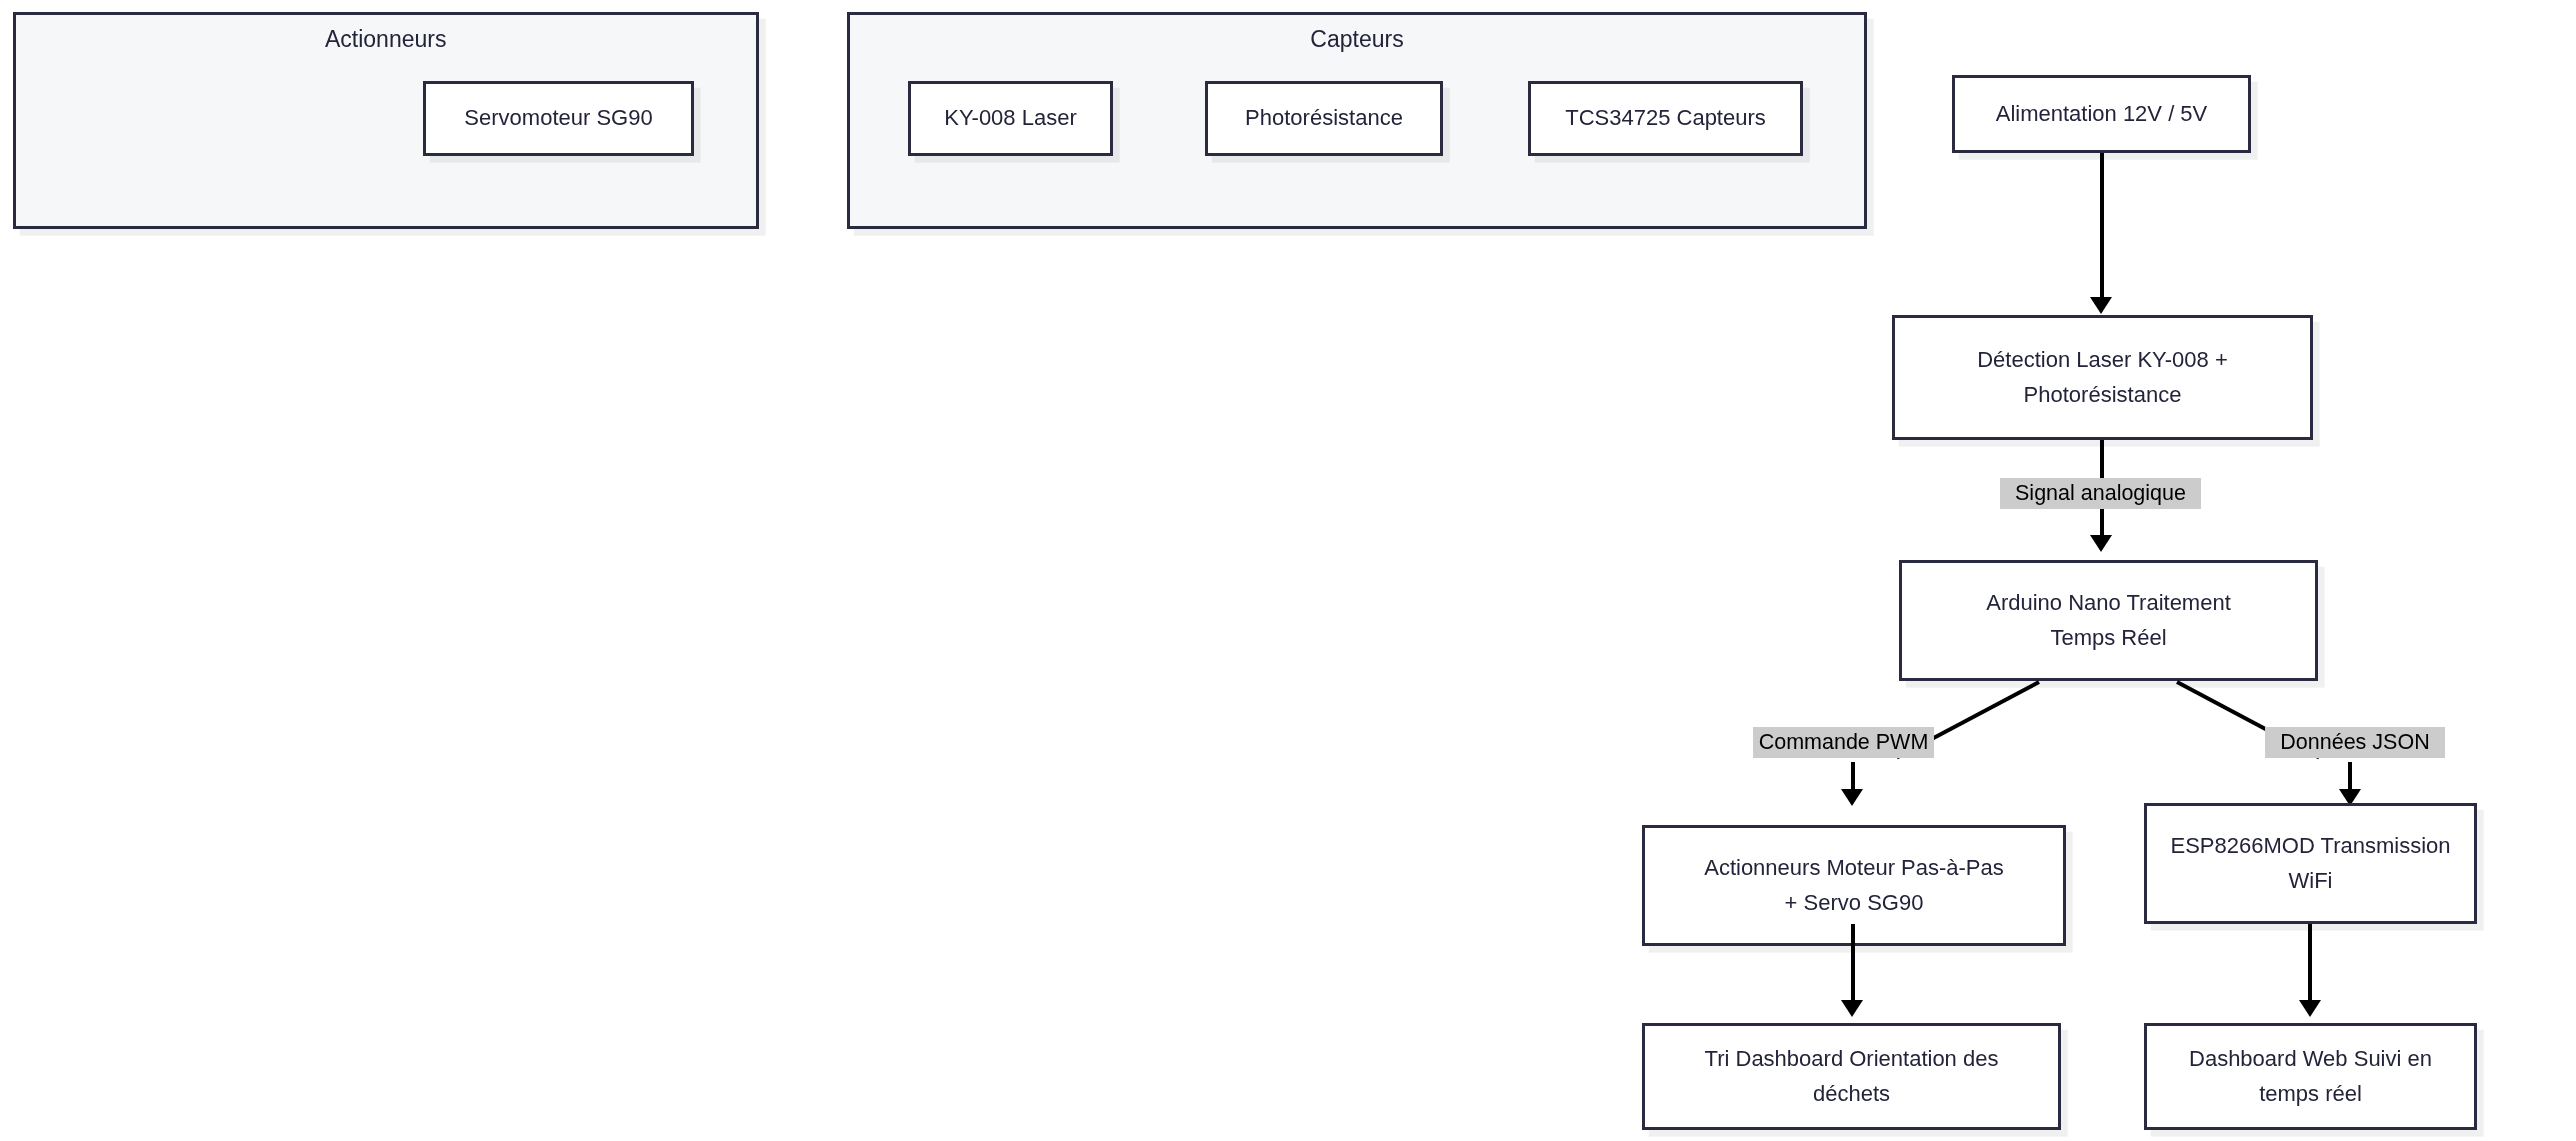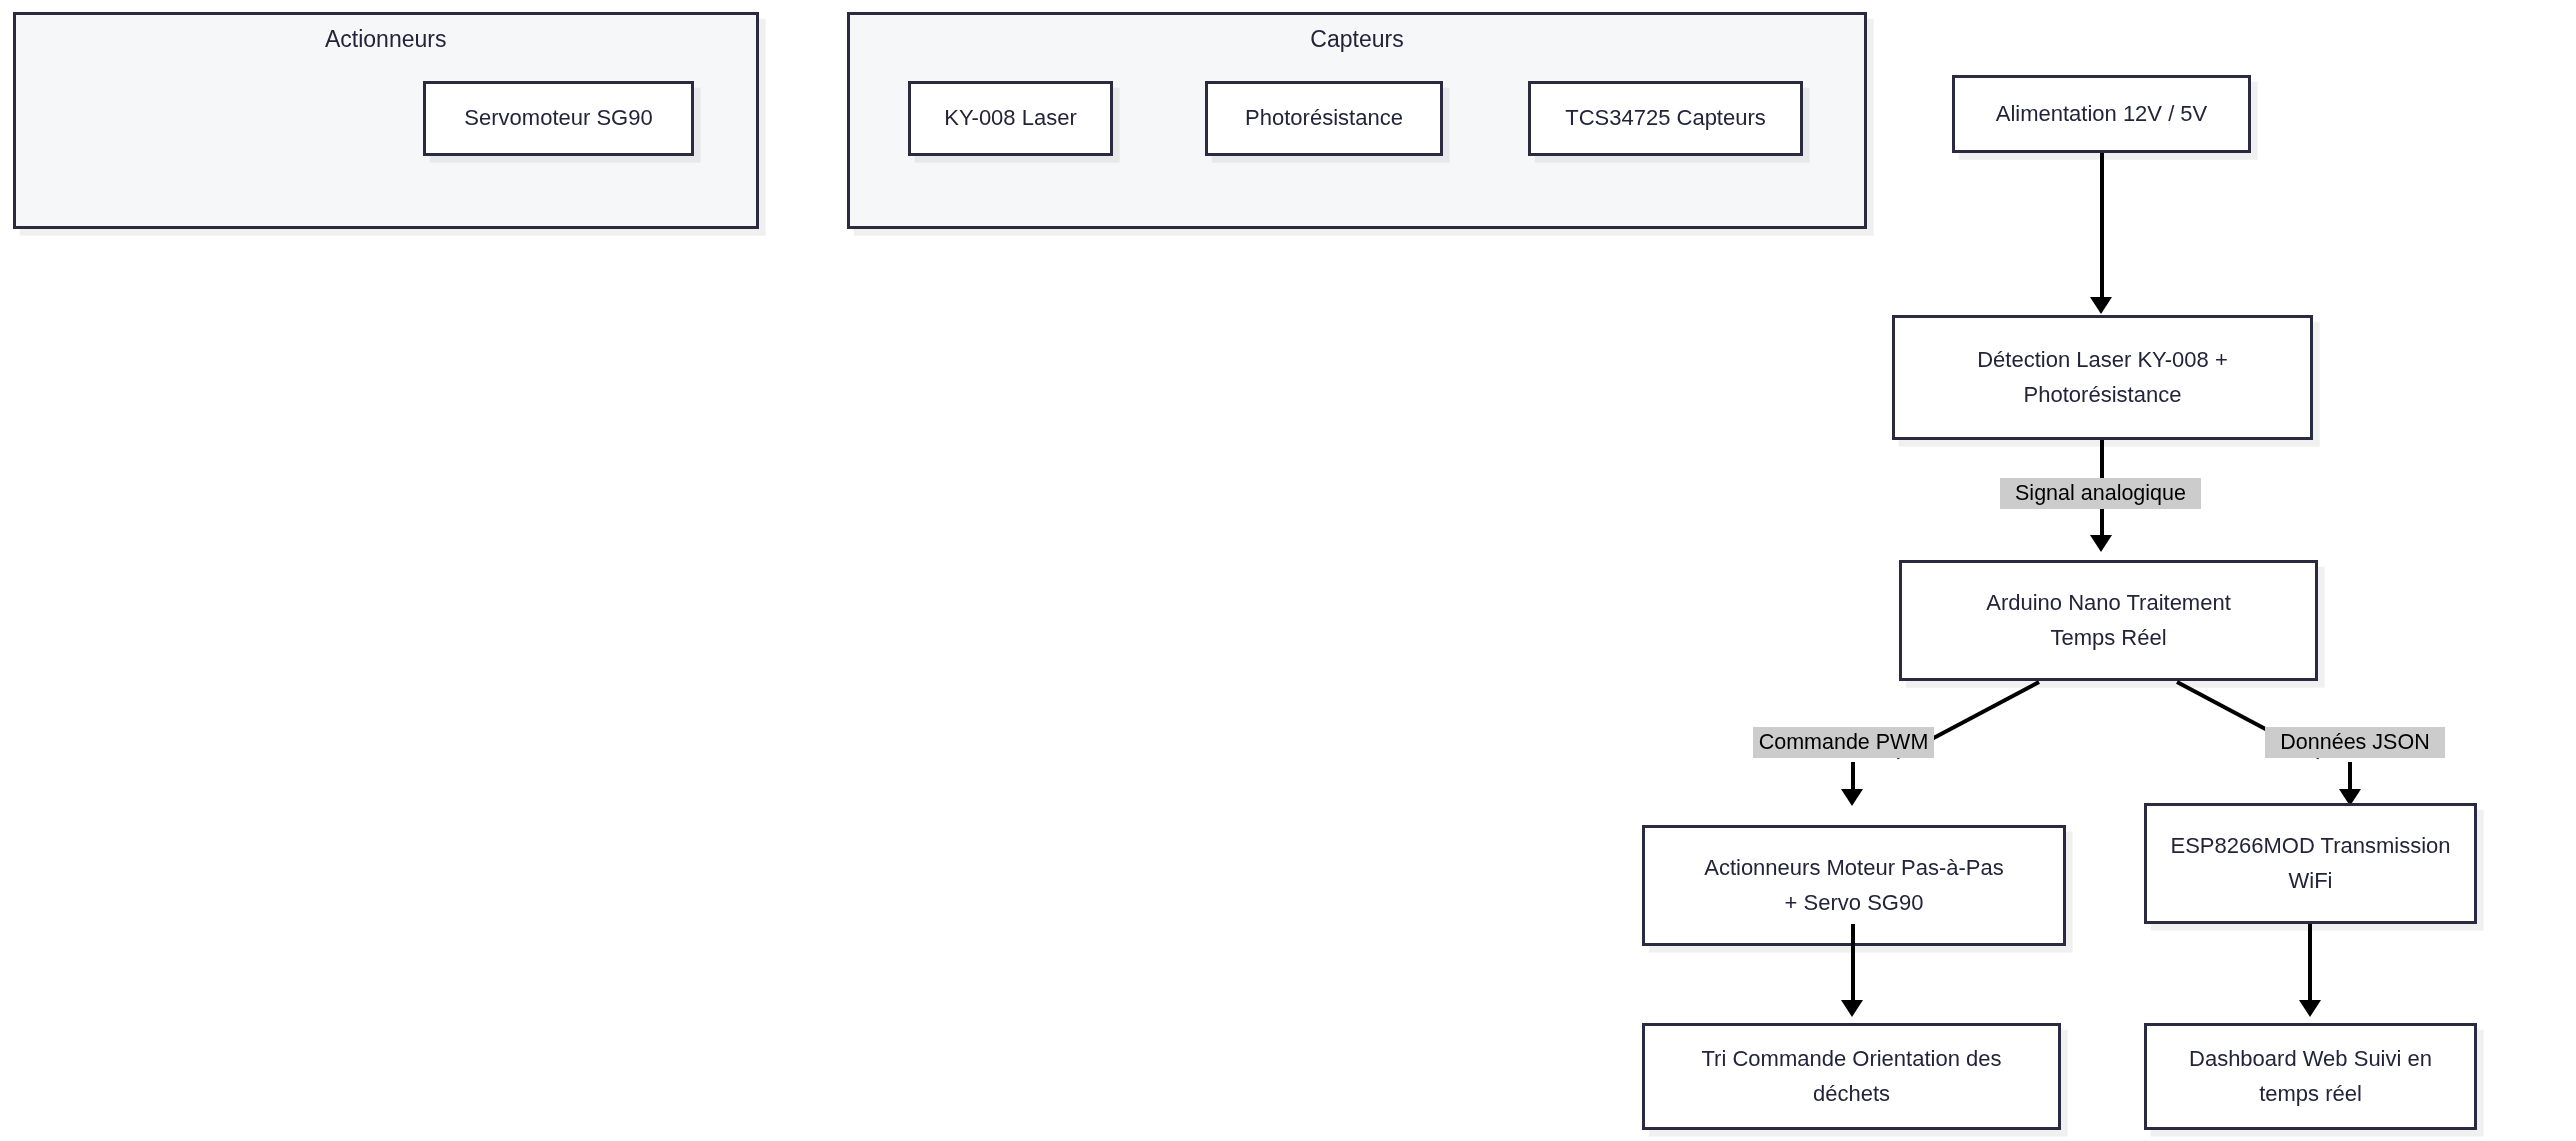--- a/index.html
+++ b/index.html
@@ -165,21 +165,21 @@
   </div>
 
   <div class="vline" style="left:1851px; top:924px; height:82px;"></div>
   <div class="arrow-down" style="left:1841px; top:1000px;"></div>
 
   <div class="vline" style="left:2308px; top:924px; height:82px;"></div>
   <div class="arrow-down" style="left:2299px; top:1000px;"></div>
 
   <div class="node" style="left:1642px; top:1023px; width:419px; height:107px;">
     <span class="txt">
-      <span>Tri Commande Orientation des</span><br>
+      <span>Tri Dashboard Orientation des</span><br>
       <span>déchets</span>
     </span>
   </div>
 
   <div class="node" style="left:2144px; top:1023px; width:333px; height:107px;">
     <span class="txt">
       <span>Dashboard Web Suivi en</span><br>
       <span>temps réel</span>
     </span>
   </div>

